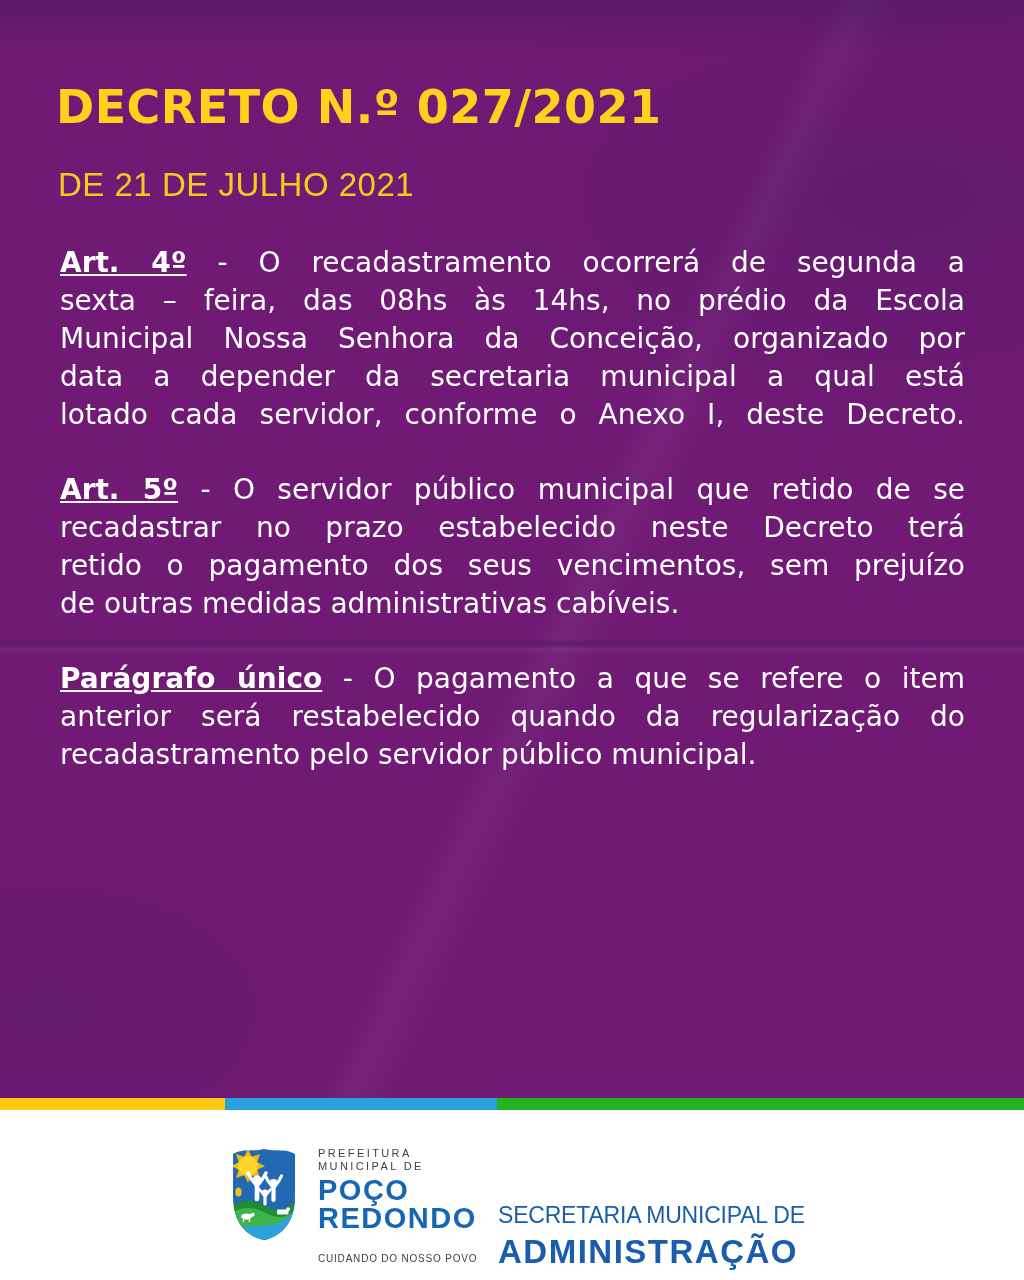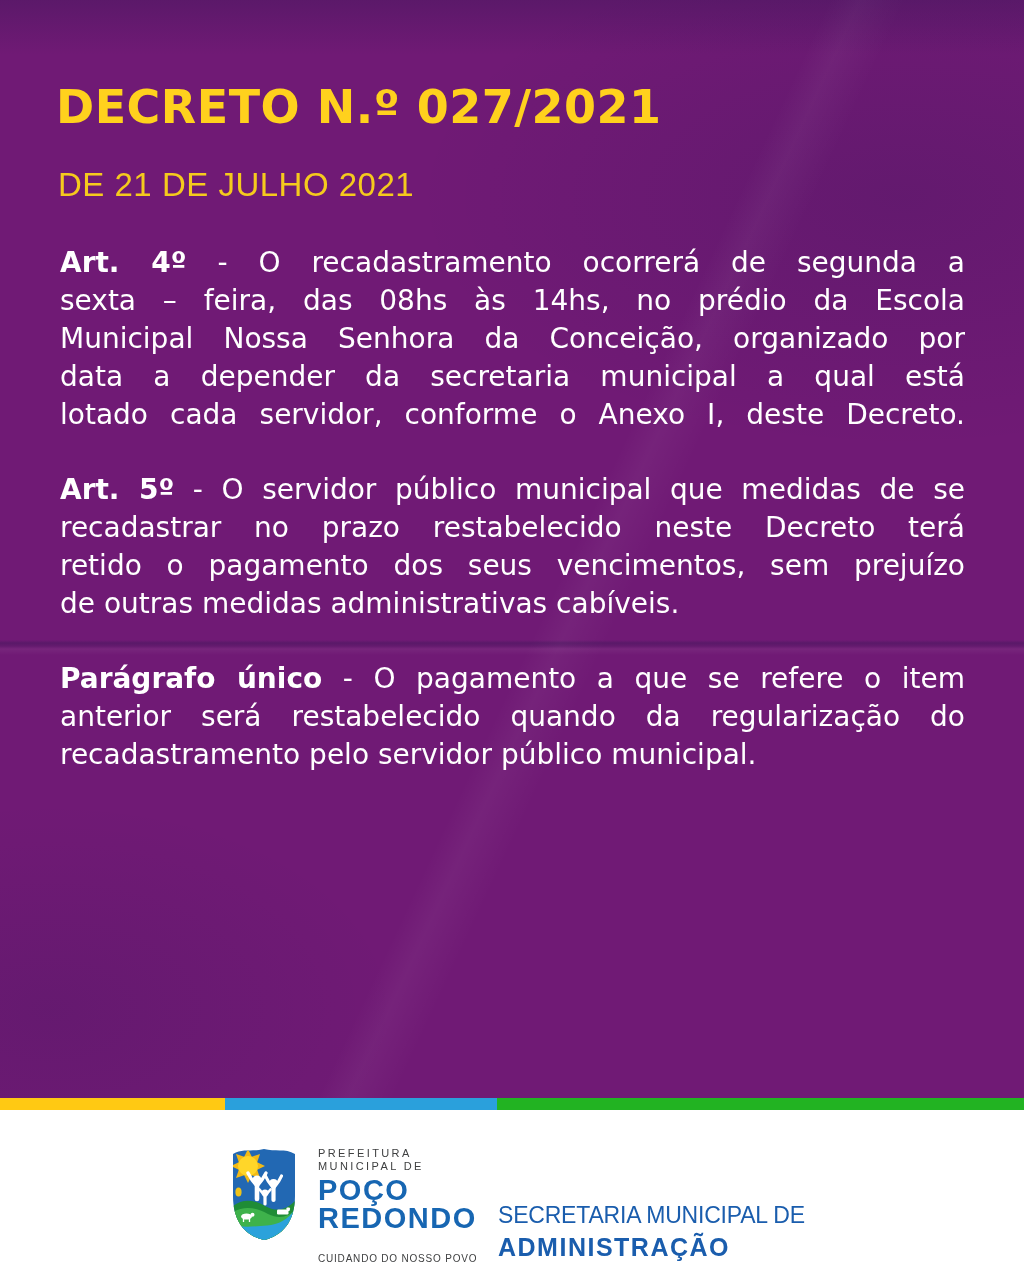--- a/index.html
+++ b/index.html
@@ -60,21 +60,21 @@
   .para { margin-bottom: 37px; }
   .para:last-child { margin-bottom: 0; }
   .line {
     height: 38px;
     line-height: 38px;
     text-align: justify;
     text-align-last: justify;
     overflow: hidden;
   }
   .line.last { text-align-last: left; }
-  .line strong { font-weight: bold; }
+  .line strong { font-weight: bold; text-decoration: underline; }
   
   .stripe {
     position: absolute;
     left: 0; top: 1098px;
     width: 1024px; height: 12px;
     display: flex;
   }
   .stripe .seg-yellow { width: 225px; background: #ffc913; }
   .stripe .seg-blue   { width: 272px; background: #2aa0dc; }
   .stripe .seg-green  { width: 527px; background: #22b322; }
@@ -118,21 +118,21 @@
     font-family: "Liberation Sans", sans-serif;
     font-size: 23px;
     letter-spacing: -0.2px;
     color: #1a5dad;
     white-space: nowrap;
   }
   .secretaria-name {
     margin-top: 4px;
     font-family: "Liberation Sans", sans-serif;
     font-weight: bold;
-    font-size: 25px;
+    font-size: 33px;
     letter-spacing: 1.5px;
     color: #1a5dad;
     white-space: nowrap;
   }
 </style>
 </head>
 <body>
 
 <div class="poster">
 
@@ -146,22 +146,22 @@
 
       <div class="para">
         <div class="line"><strong>Art. 4º</strong><span> - O recadastramento ocorrerá de segunda a</span></div>
         <div class="line">sexta – feira, das 08hs às 14hs, no prédio da Escola</div>
         <div class="line">Municipal Nossa Senhora da Conceição, organizado por</div>
         <div class="line">data a depender da secretaria municipal a qual está</div>
         <div class="line">lotado cada servidor, conforme o Anexo I, deste Decreto.</div>
       </div>
 
       <div class="para">
-        <div class="line"><strong>Art. 5º</strong><span> - O servidor público municipal que medidas de se</span></div>
-        <div class="line">recadastrar no prazo restabelecido neste Decreto terá</div>
+        <div class="line"><strong>Art. 5º</strong><span> - O servidor público municipal que retido de se</span></div>
+        <div class="line">recadastrar no prazo estabelecido neste Decreto terá</div>
         <div class="line">retido o pagamento dos seus vencimentos, sem prejuízo</div>
         <div class="line last">de outras medidas administrativas cabíveis.</div>
       </div>
 
       <div class="para">
         <div class="line"><strong>Parágrafo único</strong><span> - O pagamento a que se refere o item</span></div>
         <div class="line">anterior será restabelecido quando da regularização do</div>
         <div class="line last">recadastramento pelo servidor público municipal.</div>
       </div>
 

